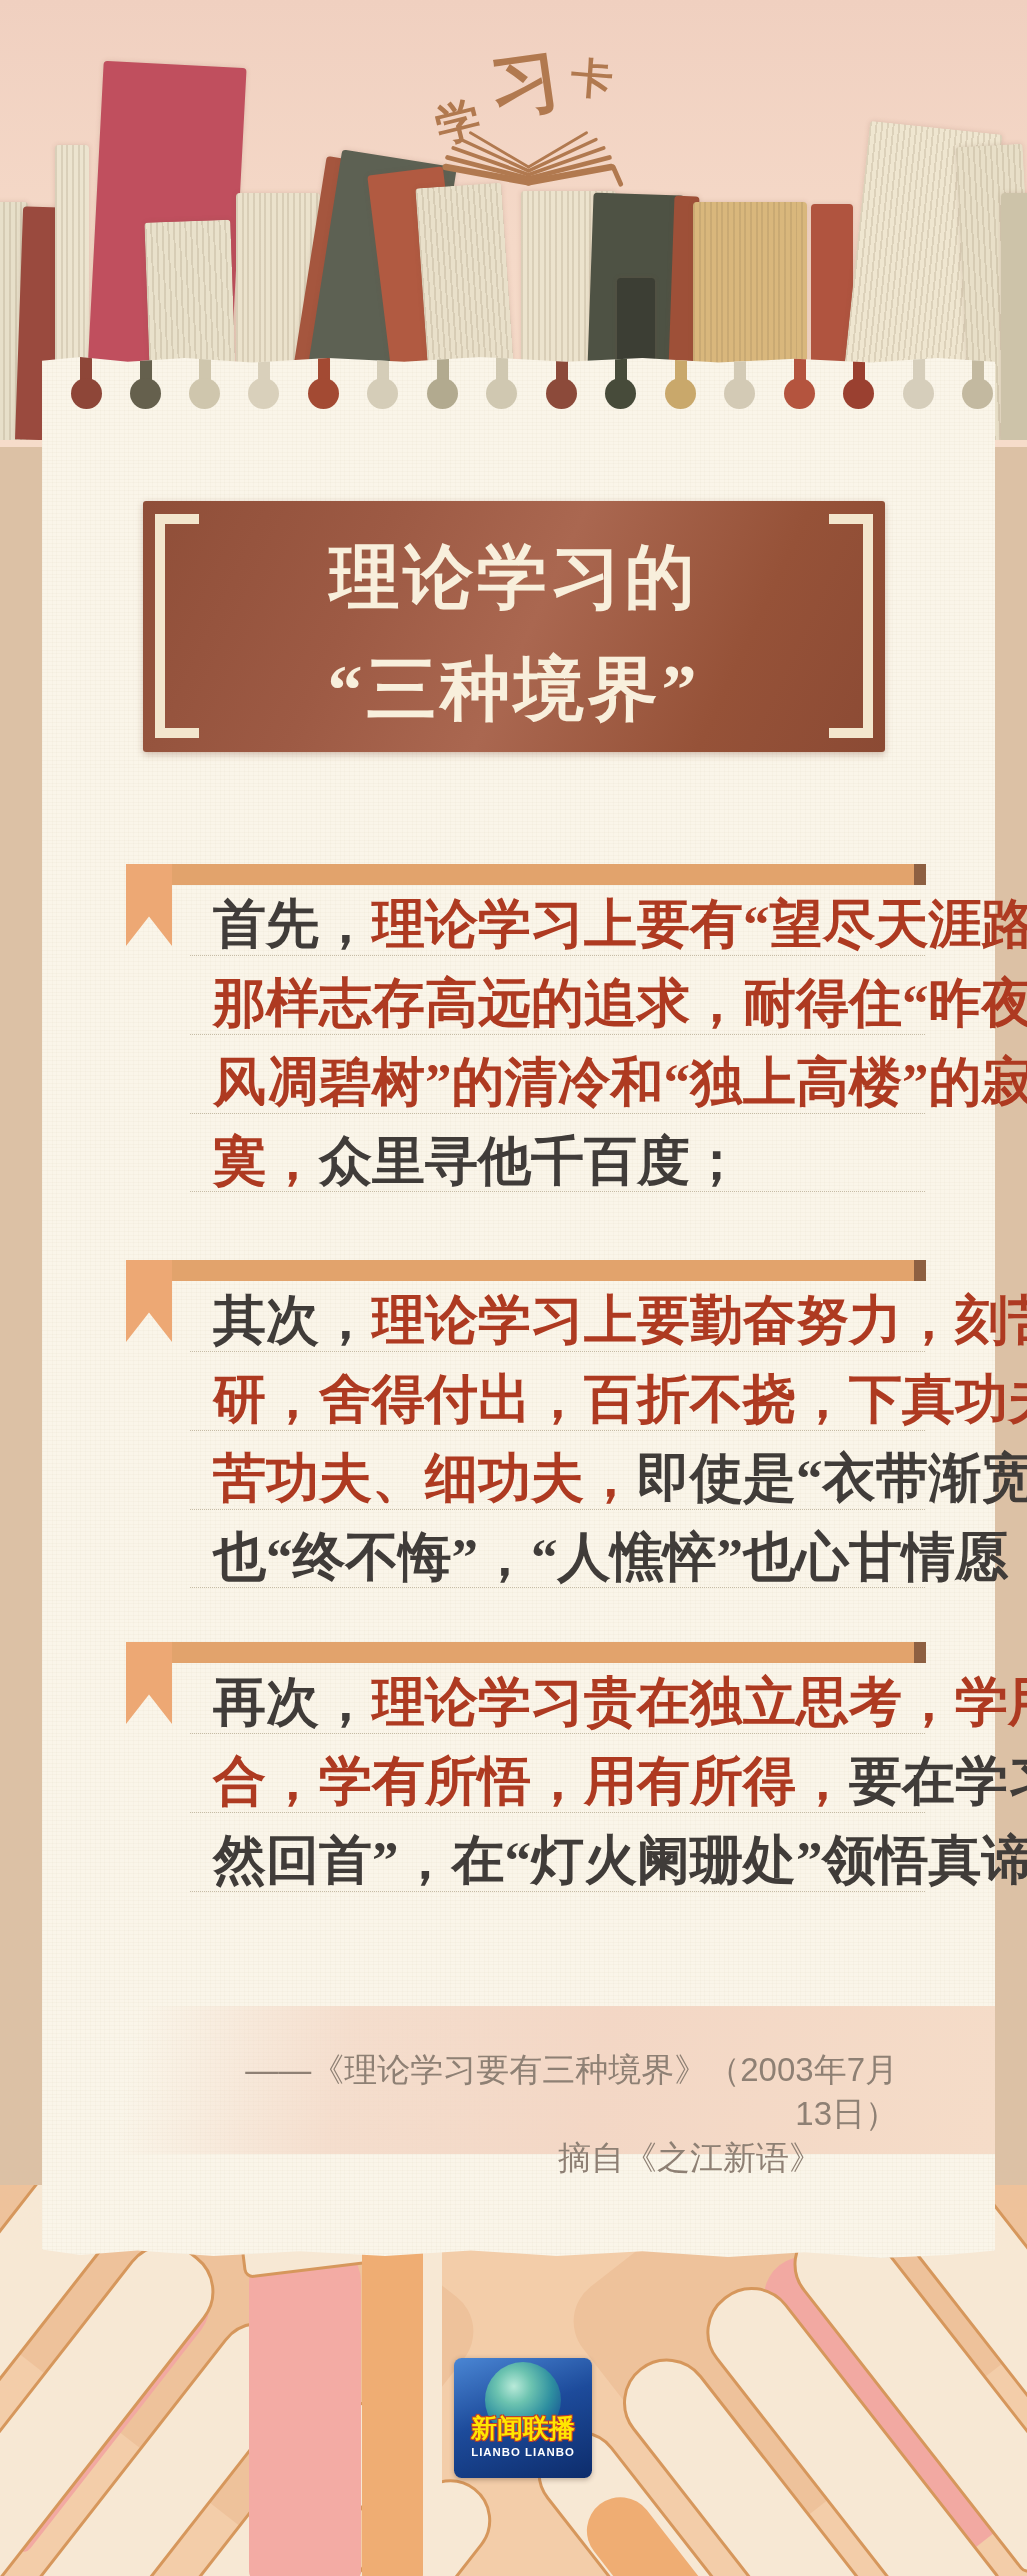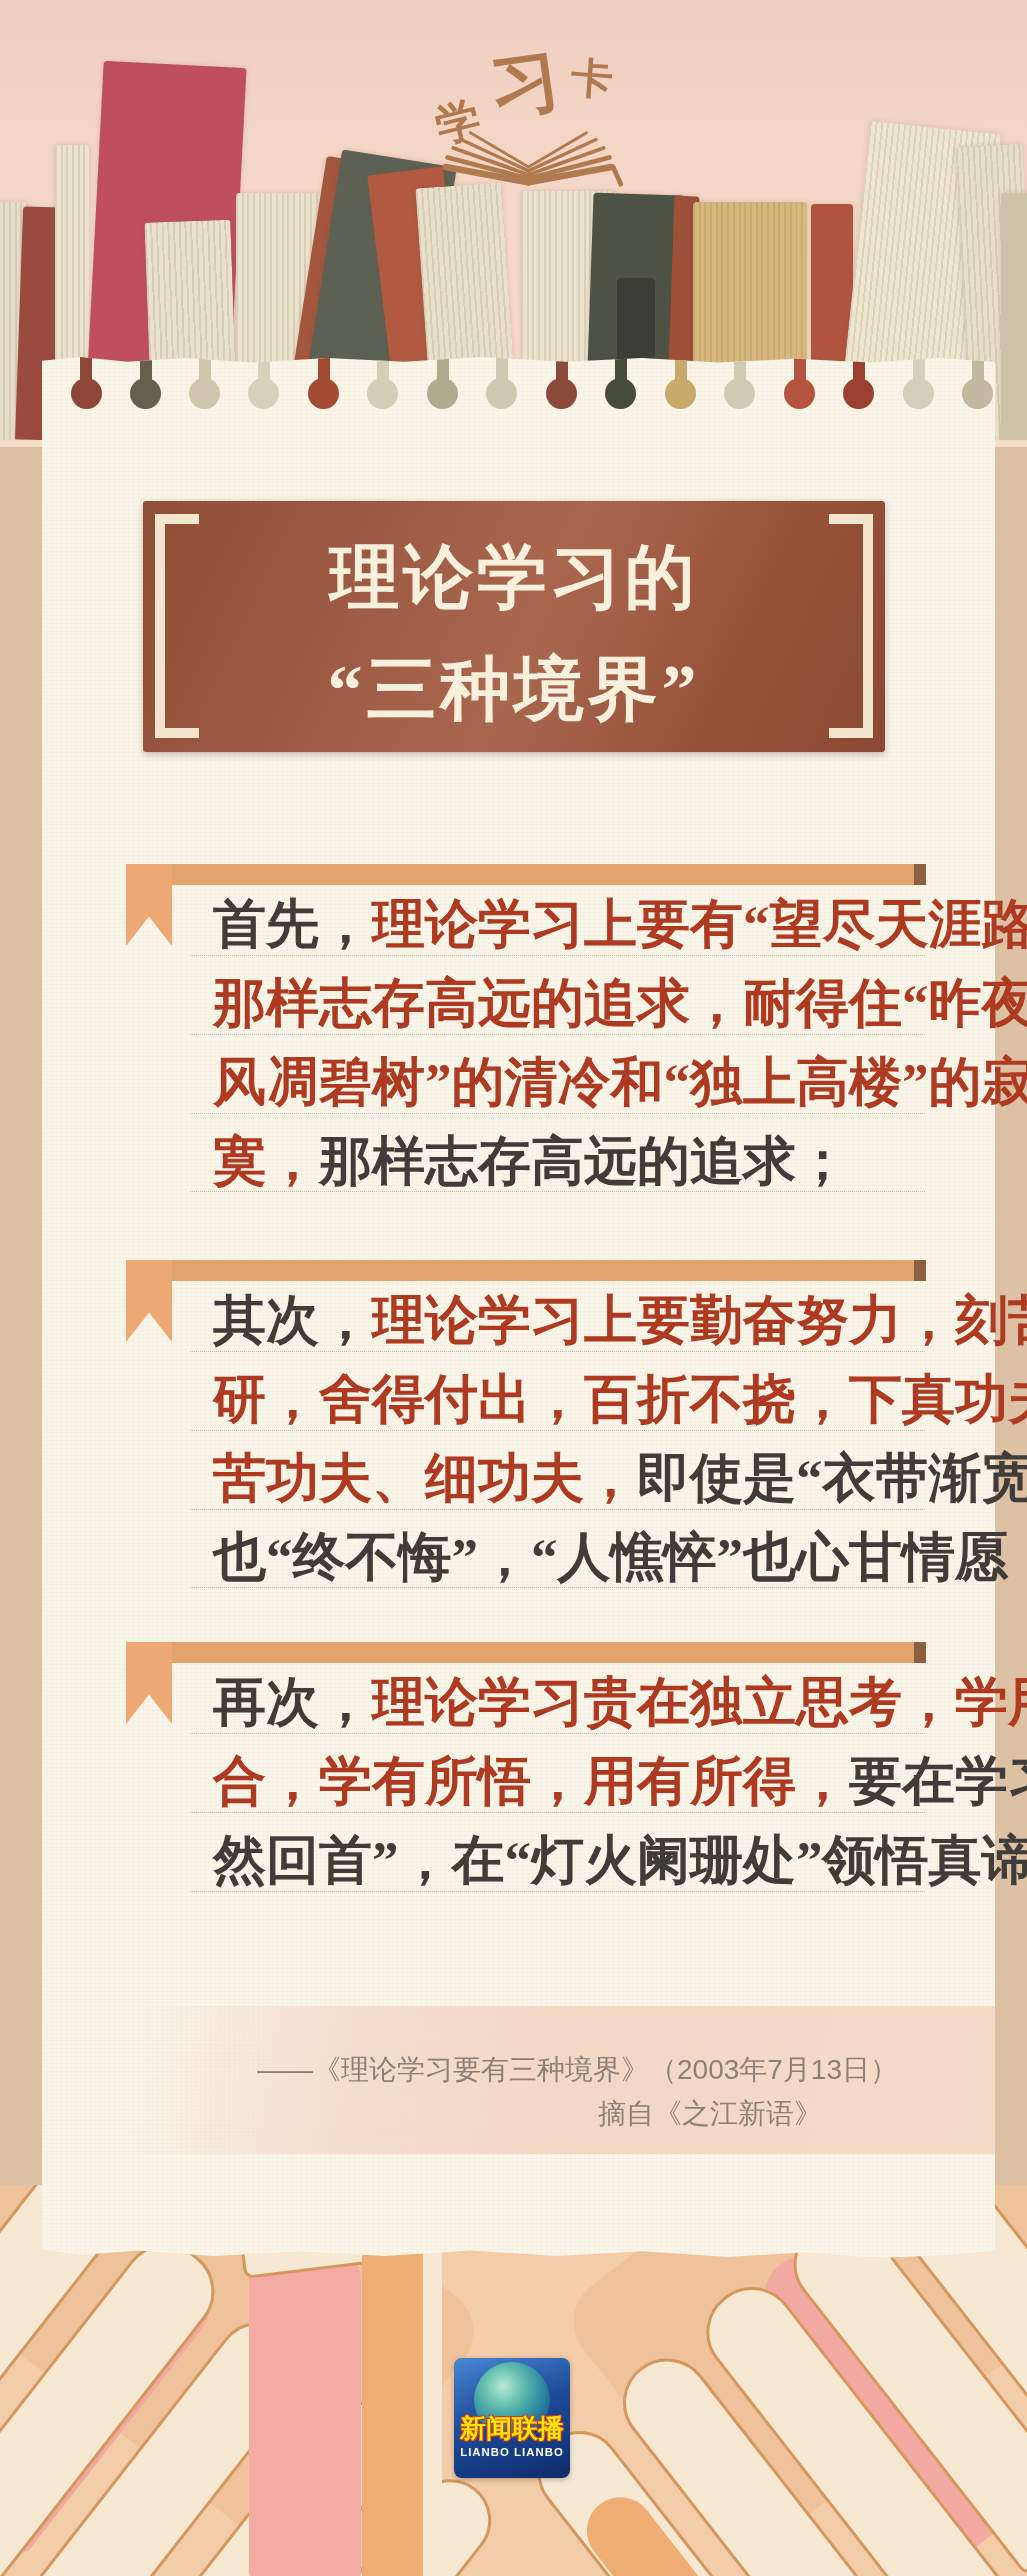--- a/index.html
+++ b/index.html
@@ -61,30 +61,30 @@
          border-bottom:1.9px dotted #c6bca6;font-size:53px;font-weight:bold;line-height:1;white-space:nowrap;}
   .pline .red{color:#ae3a21;}
   .pline .dark{color:#403c39;}
 
   
   .attr-band{position:absolute;left:42px;top:2006px;width:953px;height:148px;z-index:3;
              background:linear-gradient(100deg,rgba(243,214,196,0) 10%,rgba(243,214,196,.75) 32%,
                         rgba(243,214,196,.97) 58%,#f5dcc8 100%);}
   .attribution{position:absolute;left:232px;top:2048px;width:666px;z-index:4;text-align:right;
                color:#8e8074;font-family:"Liberation Sans","DejaVu Sans",sans-serif;
-               font-size:28px;line-height:44px;}
+               font-size:33px;line-height:44px;}
   .attribution .l2{padding-right:76px;}
 
   
   .bottom-art{position:absolute;left:0;top:2185px;width:1028px;height:391px;overflow:hidden;
               background:#f3cda9;z-index:1;}
   .shape{position:absolute;}
 
   
-  .cctv{position:absolute;left:454px;top:2358px;width:116px;height:120px;border-radius:7.6px;z-index:4;
+  .cctv{position:absolute;left:454px;top:2358px;width:138px;height:120px;border-radius:7.6px;z-index:4;
         background:linear-gradient(160deg,#4a86d4 0%,#1d4b9b 45%,#0d2c6b 100%);
         display:flex;flex-direction:column;align-items:center;box-shadow:0 1.9px 5.7px rgba(60,40,30,.3);}
   .globe{width:76px;height:76px;border-radius:50%;margin-top:3.8px;
          background:radial-gradient(circle at 38% 32%,#b9ead9 0%,#6cc3b0 25%,#2e8fa0 55%,#1b5a96 80%,#123f7e 100%);}
   .cctv-cn{margin-top:-23px;font-size:26px;font-weight:bold;color:#ffe600;line-height:1.1;
            text-shadow:1px 1px 0 #c23b2a,-1px 1px 0 #c23b2a,1px -1px 0 #c23b2a,-1px -1px 0 #c23b2a;}
   .cctv-en{font-size:11.4px;color:#ffffff;font-family:"Liberation Sans",sans-serif;font-weight:bold;
            letter-spacing:1px;margin-top:2.9px;}
 </style>
 </head>
@@ -244,21 +244,21 @@
           <span class="red">理论学习上要有“望尽天涯路”</span>
         </div>
         <div class="pline">
           <span class="red">那样志存高远的追求，耐得住“昨夜西</span>
         </div>
         <div class="pline">
           <span class="red">风凋碧树”的清冷和“独上高楼”的寂</span>
         </div>
         <div class="pline">
           <span class="red">寞，</span>
-          <span class="dark">那样志存高远的追求；</span>
+          <span class="dark">众里寻他千百度；</span>
         </div>
       </div>
   </div>
   <div class="para p2">
     <div class="bar"></div>
     <div class="ribbon"></div>
     <div class="plines">
         <div class="pline">
           <span class="dark">其次，</span>
           <span class="red">理论学习上要勤奋努力，刻苦钻</span>

